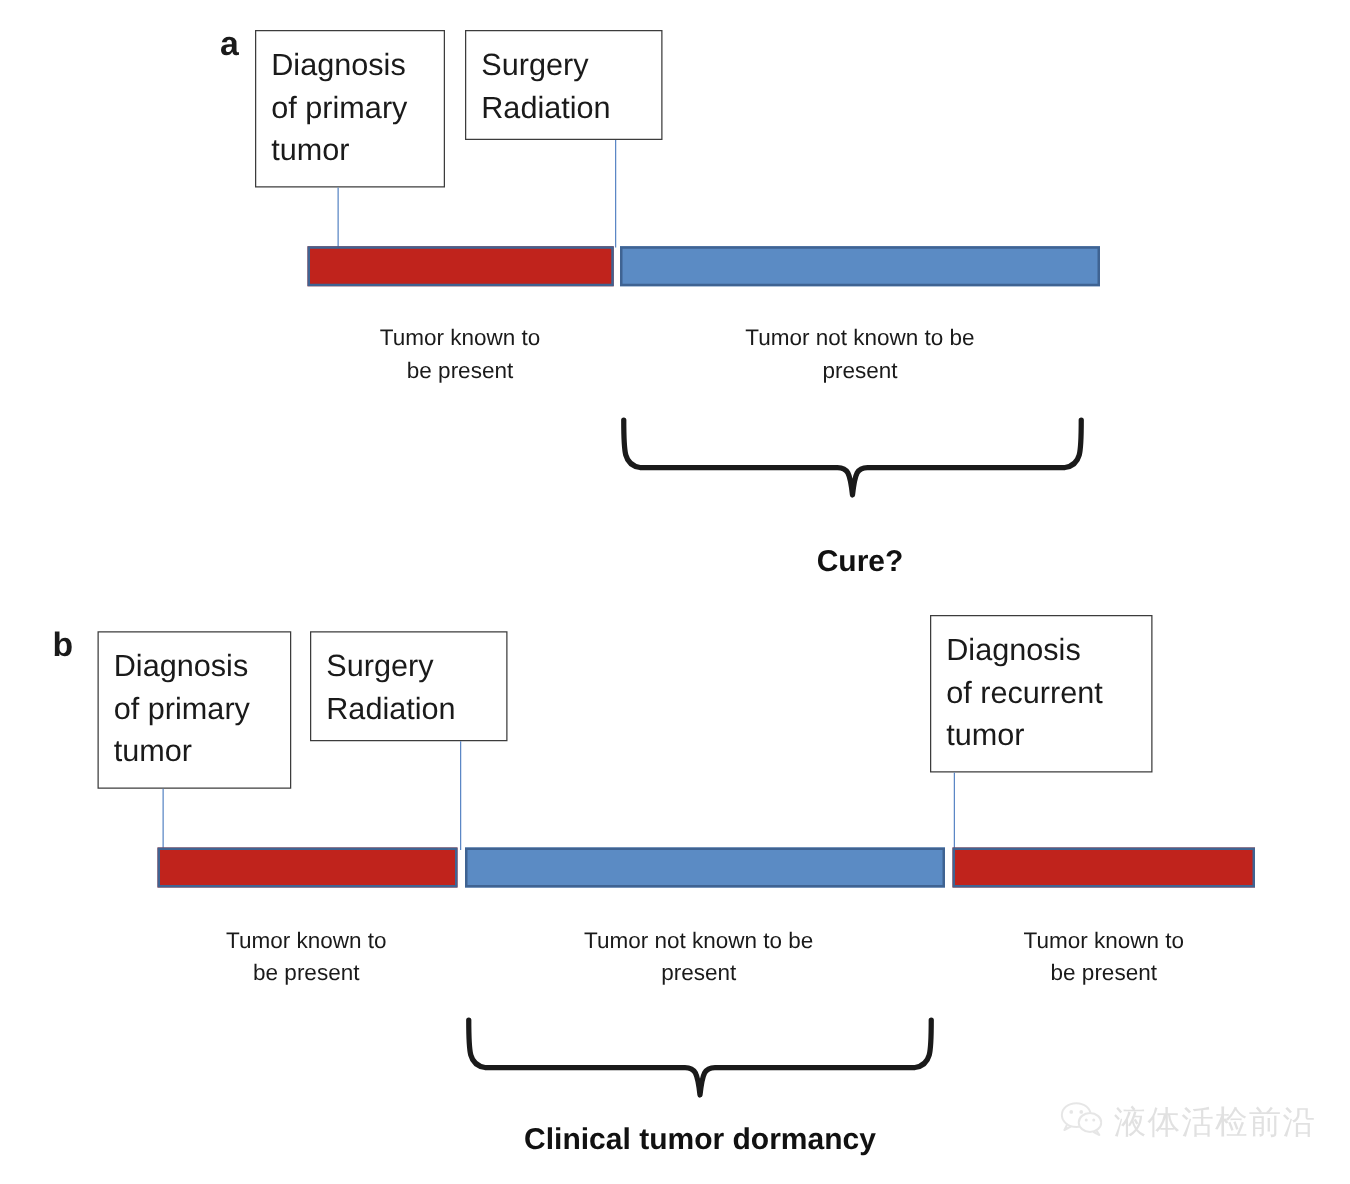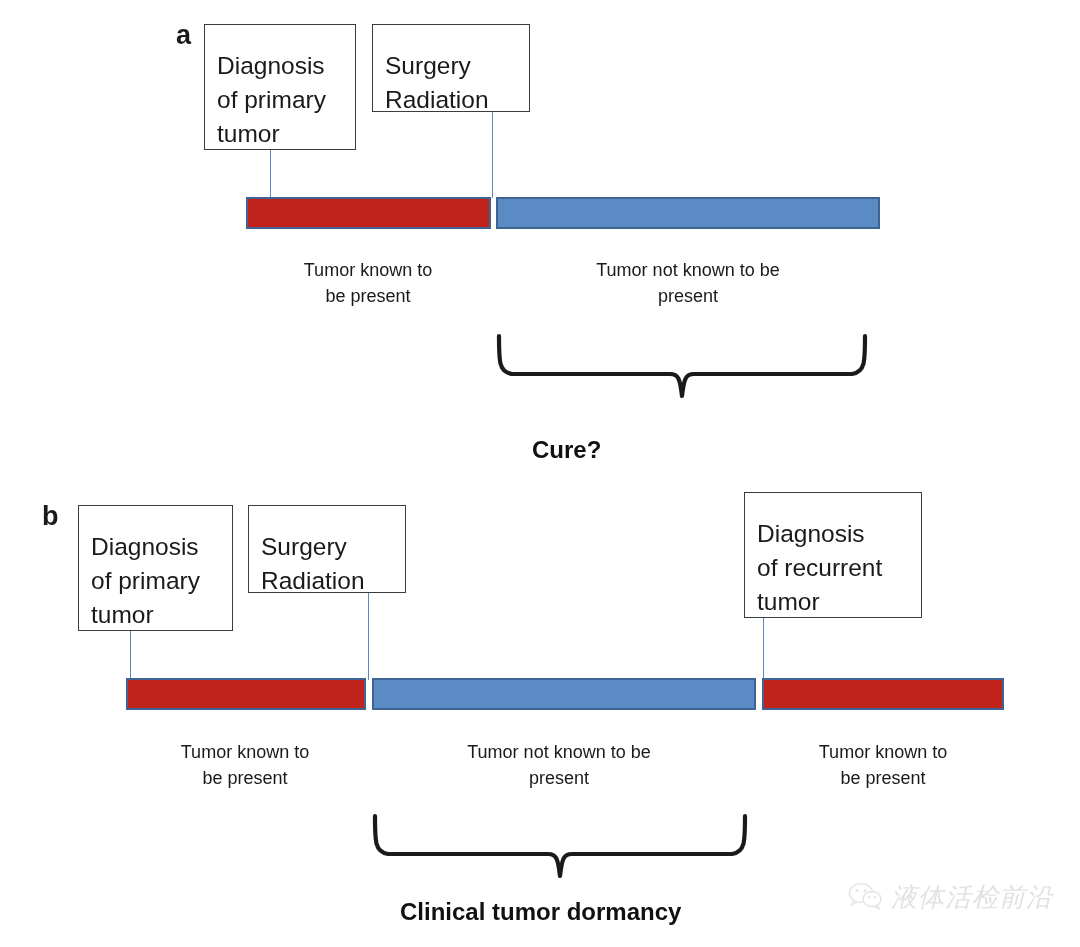--- a/index.html
+++ b/index.html
@@ -26,21 +26,21 @@
     line-height: 1;
   }
   .tbox {
     position: absolute;
     box-sizing: border-box;
     border: 1.6px solid #3c3c3c;
     background: #ffffff;
     font-size: 24.5px;
     line-height: 1.38;
     color: #1a1a1a;
-    padding: 24px 10px 4px 12px;
+    padding: 11px 10px 4px 12px;
     white-space: pre-line;
     text-align: left;
   }
   .connector {
     position: absolute;
     width: 1.4px;
     background: #5b87c5;
   }
   .bar {
     position: absolute;
@@ -59,32 +59,32 @@
   }
   .brace-wrap {
     position: absolute;
   }
   .brace-wrap svg { display: block; }
   .brace-label {
     position: absolute;
     font-size: 24px;
     font-weight: bold;
     color: #111111;
+    text-align: center;
     white-space: nowrap;
   }
   .watermark {
     position: absolute;
     display: flex;
     align-items: center;
     gap: 9px;
     opacity: 0.42;
   }
   .watermark .wm-text {
     font-size: 26px;
-    font-style: italic;
     color: #b9b9b9;
     letter-spacing: 1px;
     font-family: "DejaVu Sans", sans-serif;
     text-align: center;
   }
   .watermark .wm-icon { display: block; }
 </style>
 </head>
 <body>
 

